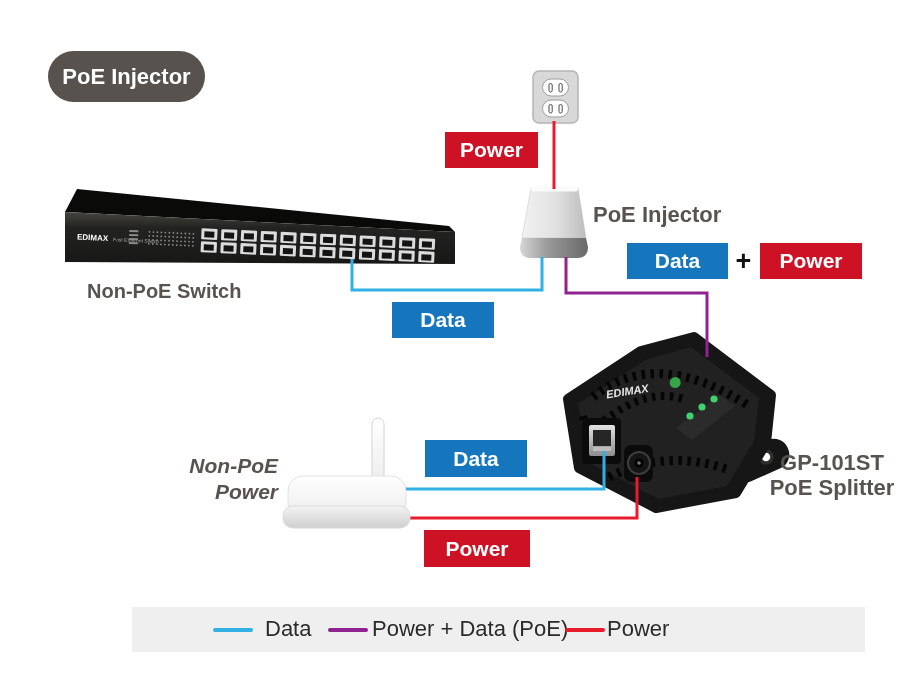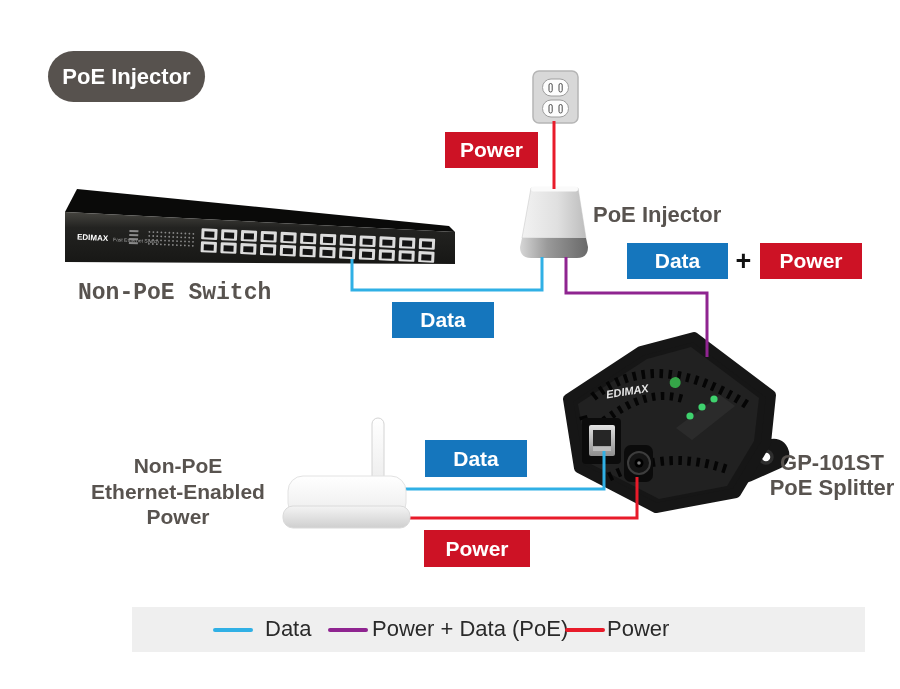--- a/index.html
+++ b/index.html
@@ -16,22 +16,22 @@
   .tag-power-top{left:445px;top:132px;width:93px;height:36px;}
   .tag-data-combo{left:627px;top:243px;width:101px;height:36px;}
   .plus{position:absolute;left:730px;top:243px;width:27px;height:36px;color:#111;
         font-size:27px;font-weight:bold;display:flex;align-items:center;justify-content:center;}
   .tag-power-combo{left:760px;top:243px;width:102px;height:36px;}
   .tag-data-mid{left:392px;top:302px;width:102px;height:36px;}
   .tag-data-low{left:425px;top:440px;width:102px;height:37px;}
   .tag-power-low{left:424px;top:530px;width:106px;height:37px;}
   .devname{position:absolute;color:#58534f;font-weight:bold;}
   .injector-name{left:593px;top:202px;font-size:22px;}
-  .switch-name{left:78px;top:280px;font-size:23px;font-family:Liberation Mono, monospace;}
-  .ap-name{left:78px;top:453px;width:200px;font-size:21px;line-height:25.5px;text-align:center;}
+  .switch-name{left:87px;top:280px;font-size:20px;}
+  .ap-name{left:78px;top:453px;width:200px;font-size:21px;line-height:25.5px;text-align:right;font-style:italic;}
   .splitter-name{left:757px;top:450px;width:150px;font-size:22px;line-height:25px;text-align:center;}
   .legend{position:absolute;left:132px;top:607px;width:733px;height:45px;background:#efefef;}
   .legend .dash{position:absolute;top:21px;width:40px;height:4px;border-radius:2px;}
   .dash-data{left:81px;background:#30b0e5;}
   .dash-poe{left:196px;background:#8f2490;}
   .dash-power{left:433px;background:#e81b2a;}
   .legend .ltext{position:absolute;top:9px;font-size:22px;color:#2a2a2a;}
   .ltext-data{left:133px;}
   .ltext-poe{left:240px;}
   .ltext-power{left:475px;}
@@ -266,21 +266,20 @@
   <div class="tag blue tag-data-combo">Data</div>
   <div class="plus">+</div>
   <div class="tag red tag-power-combo">Power</div>
 
   <div class="devname switch-name">Non-PoE Switch</div>
 
   <div class="tag blue tag-data-mid">Data</div>
 
   <div class="devname ap-name">
     <div>Non-PoE</div>
-    <div>Ethernet-Enabled</div>
     <div>Power</div>
   </div>
 
   <div class="tag blue tag-data-low">Data</div>
   <div class="tag red tag-power-low">Power</div>
 
   <div class="devname splitter-name">
     <div>GP-101ST</div>
     <div>PoE Splitter</div>
   </div>

